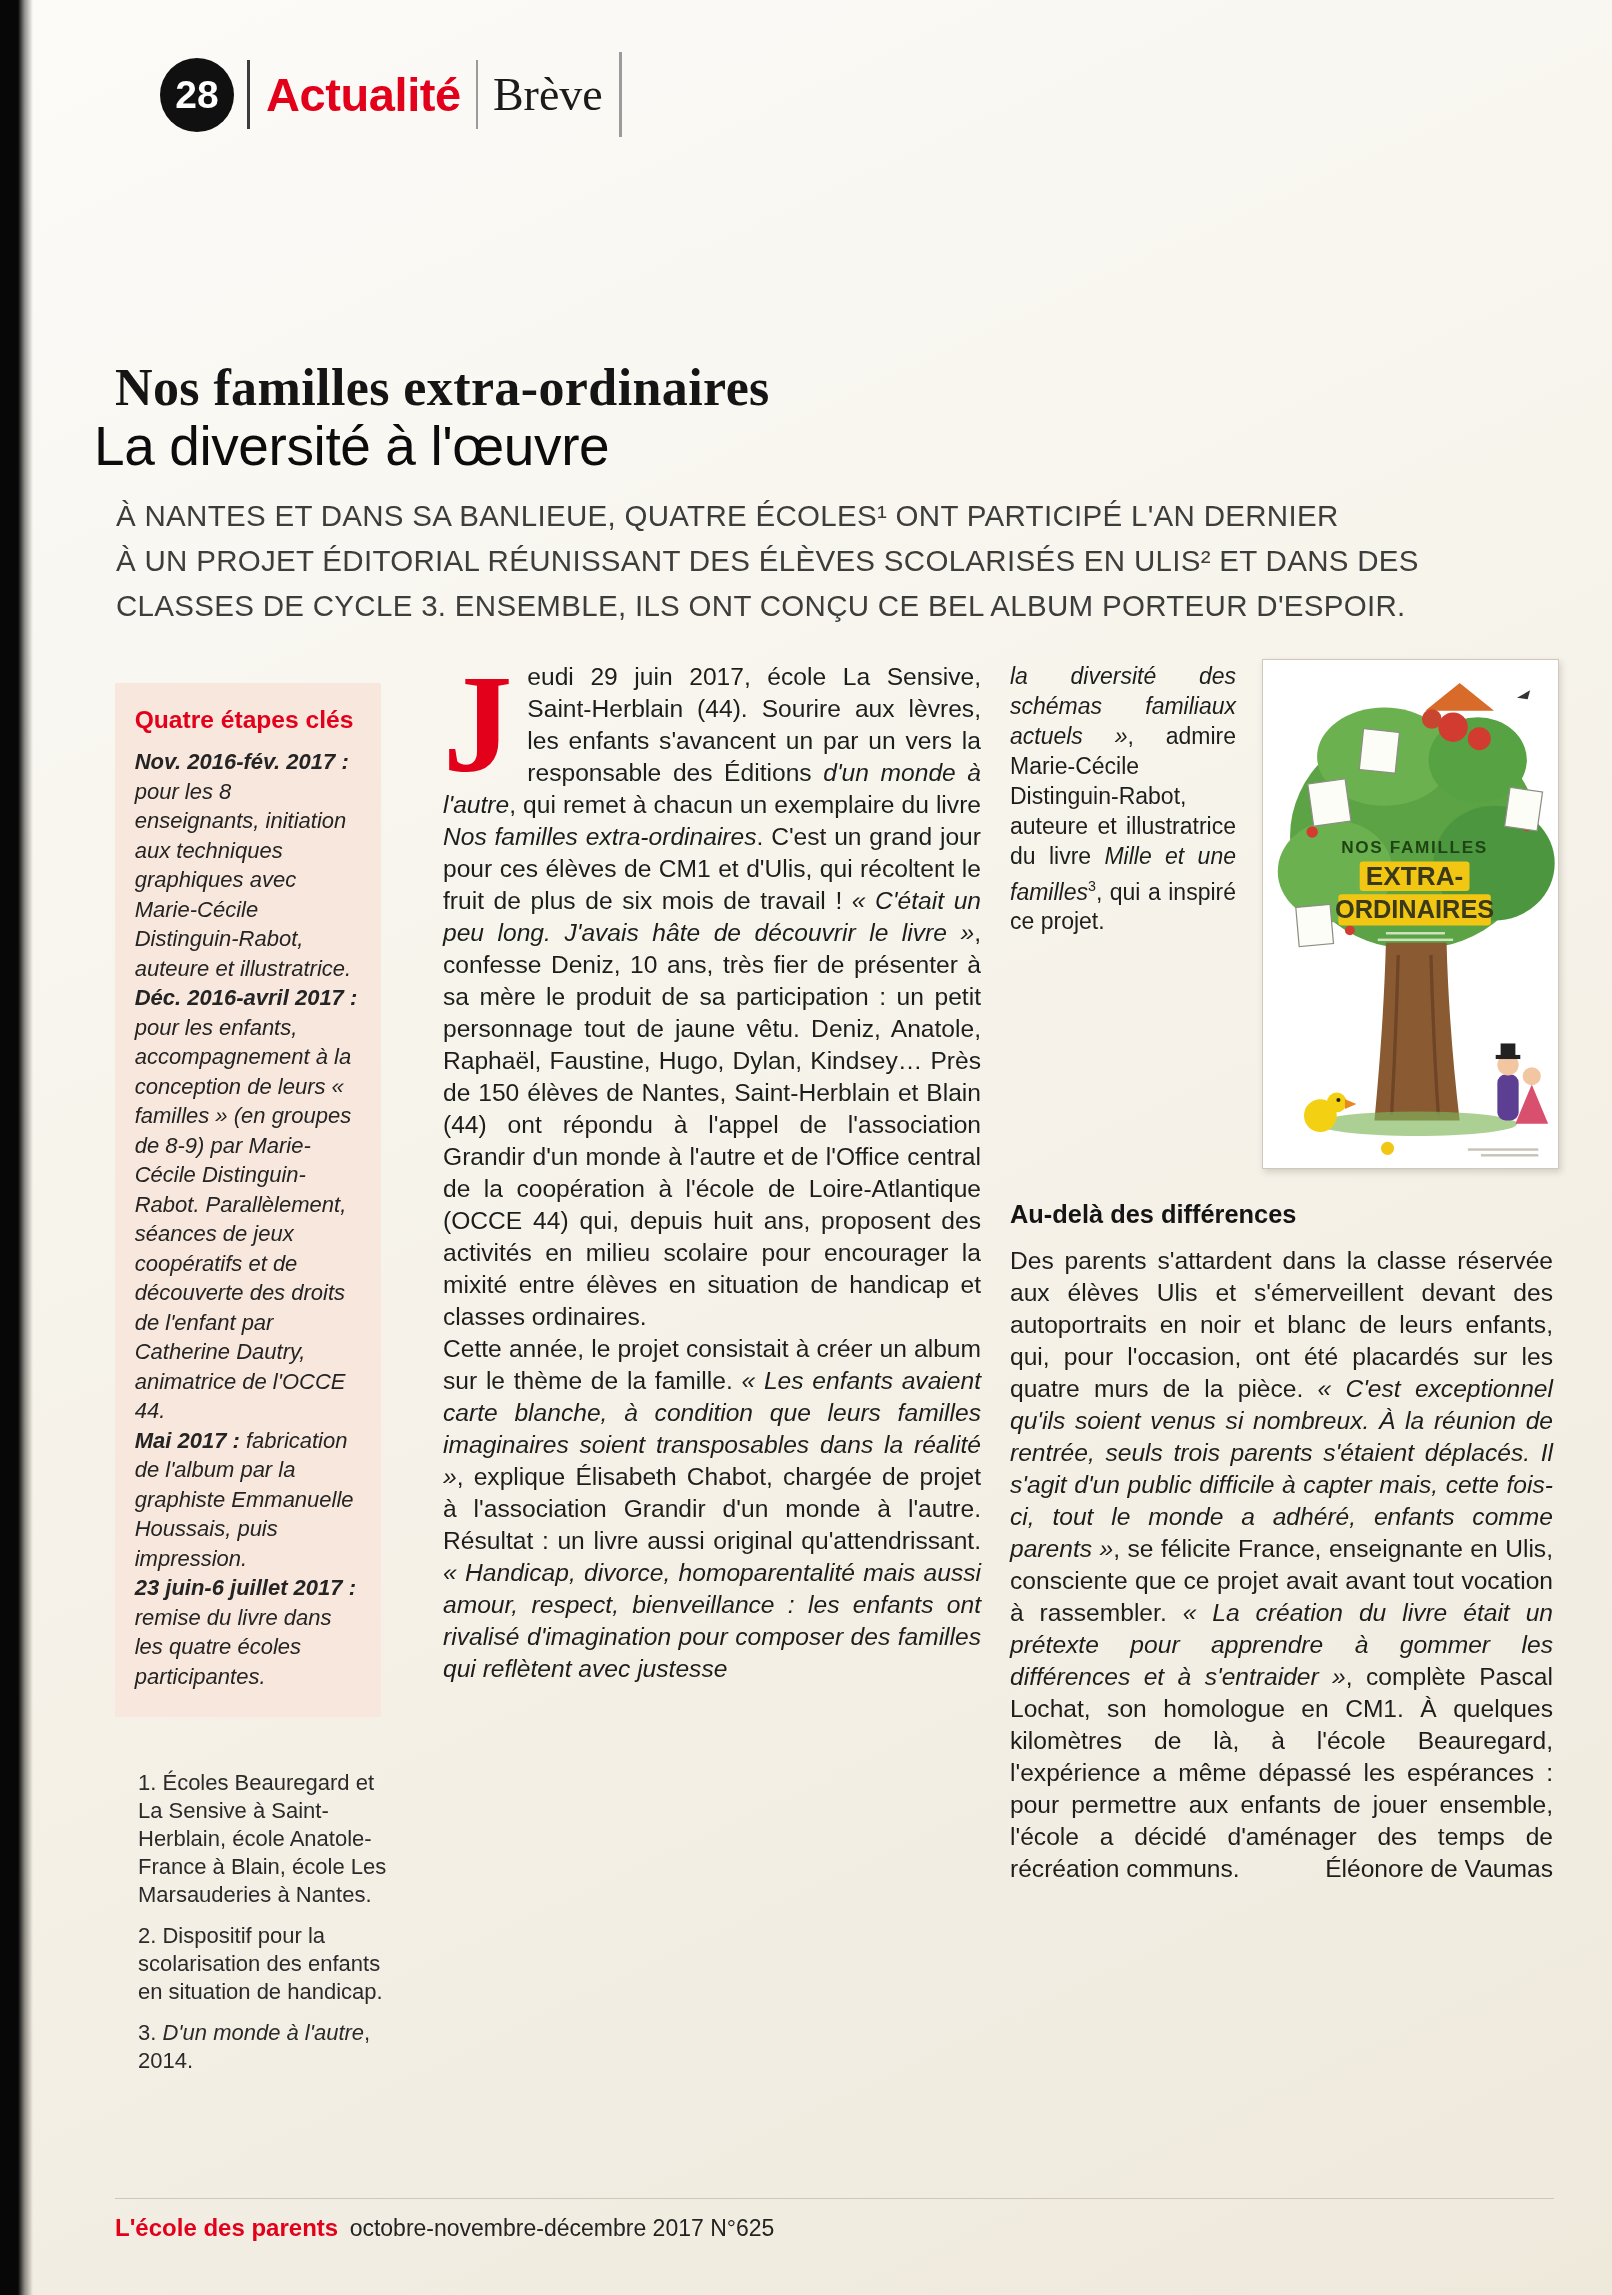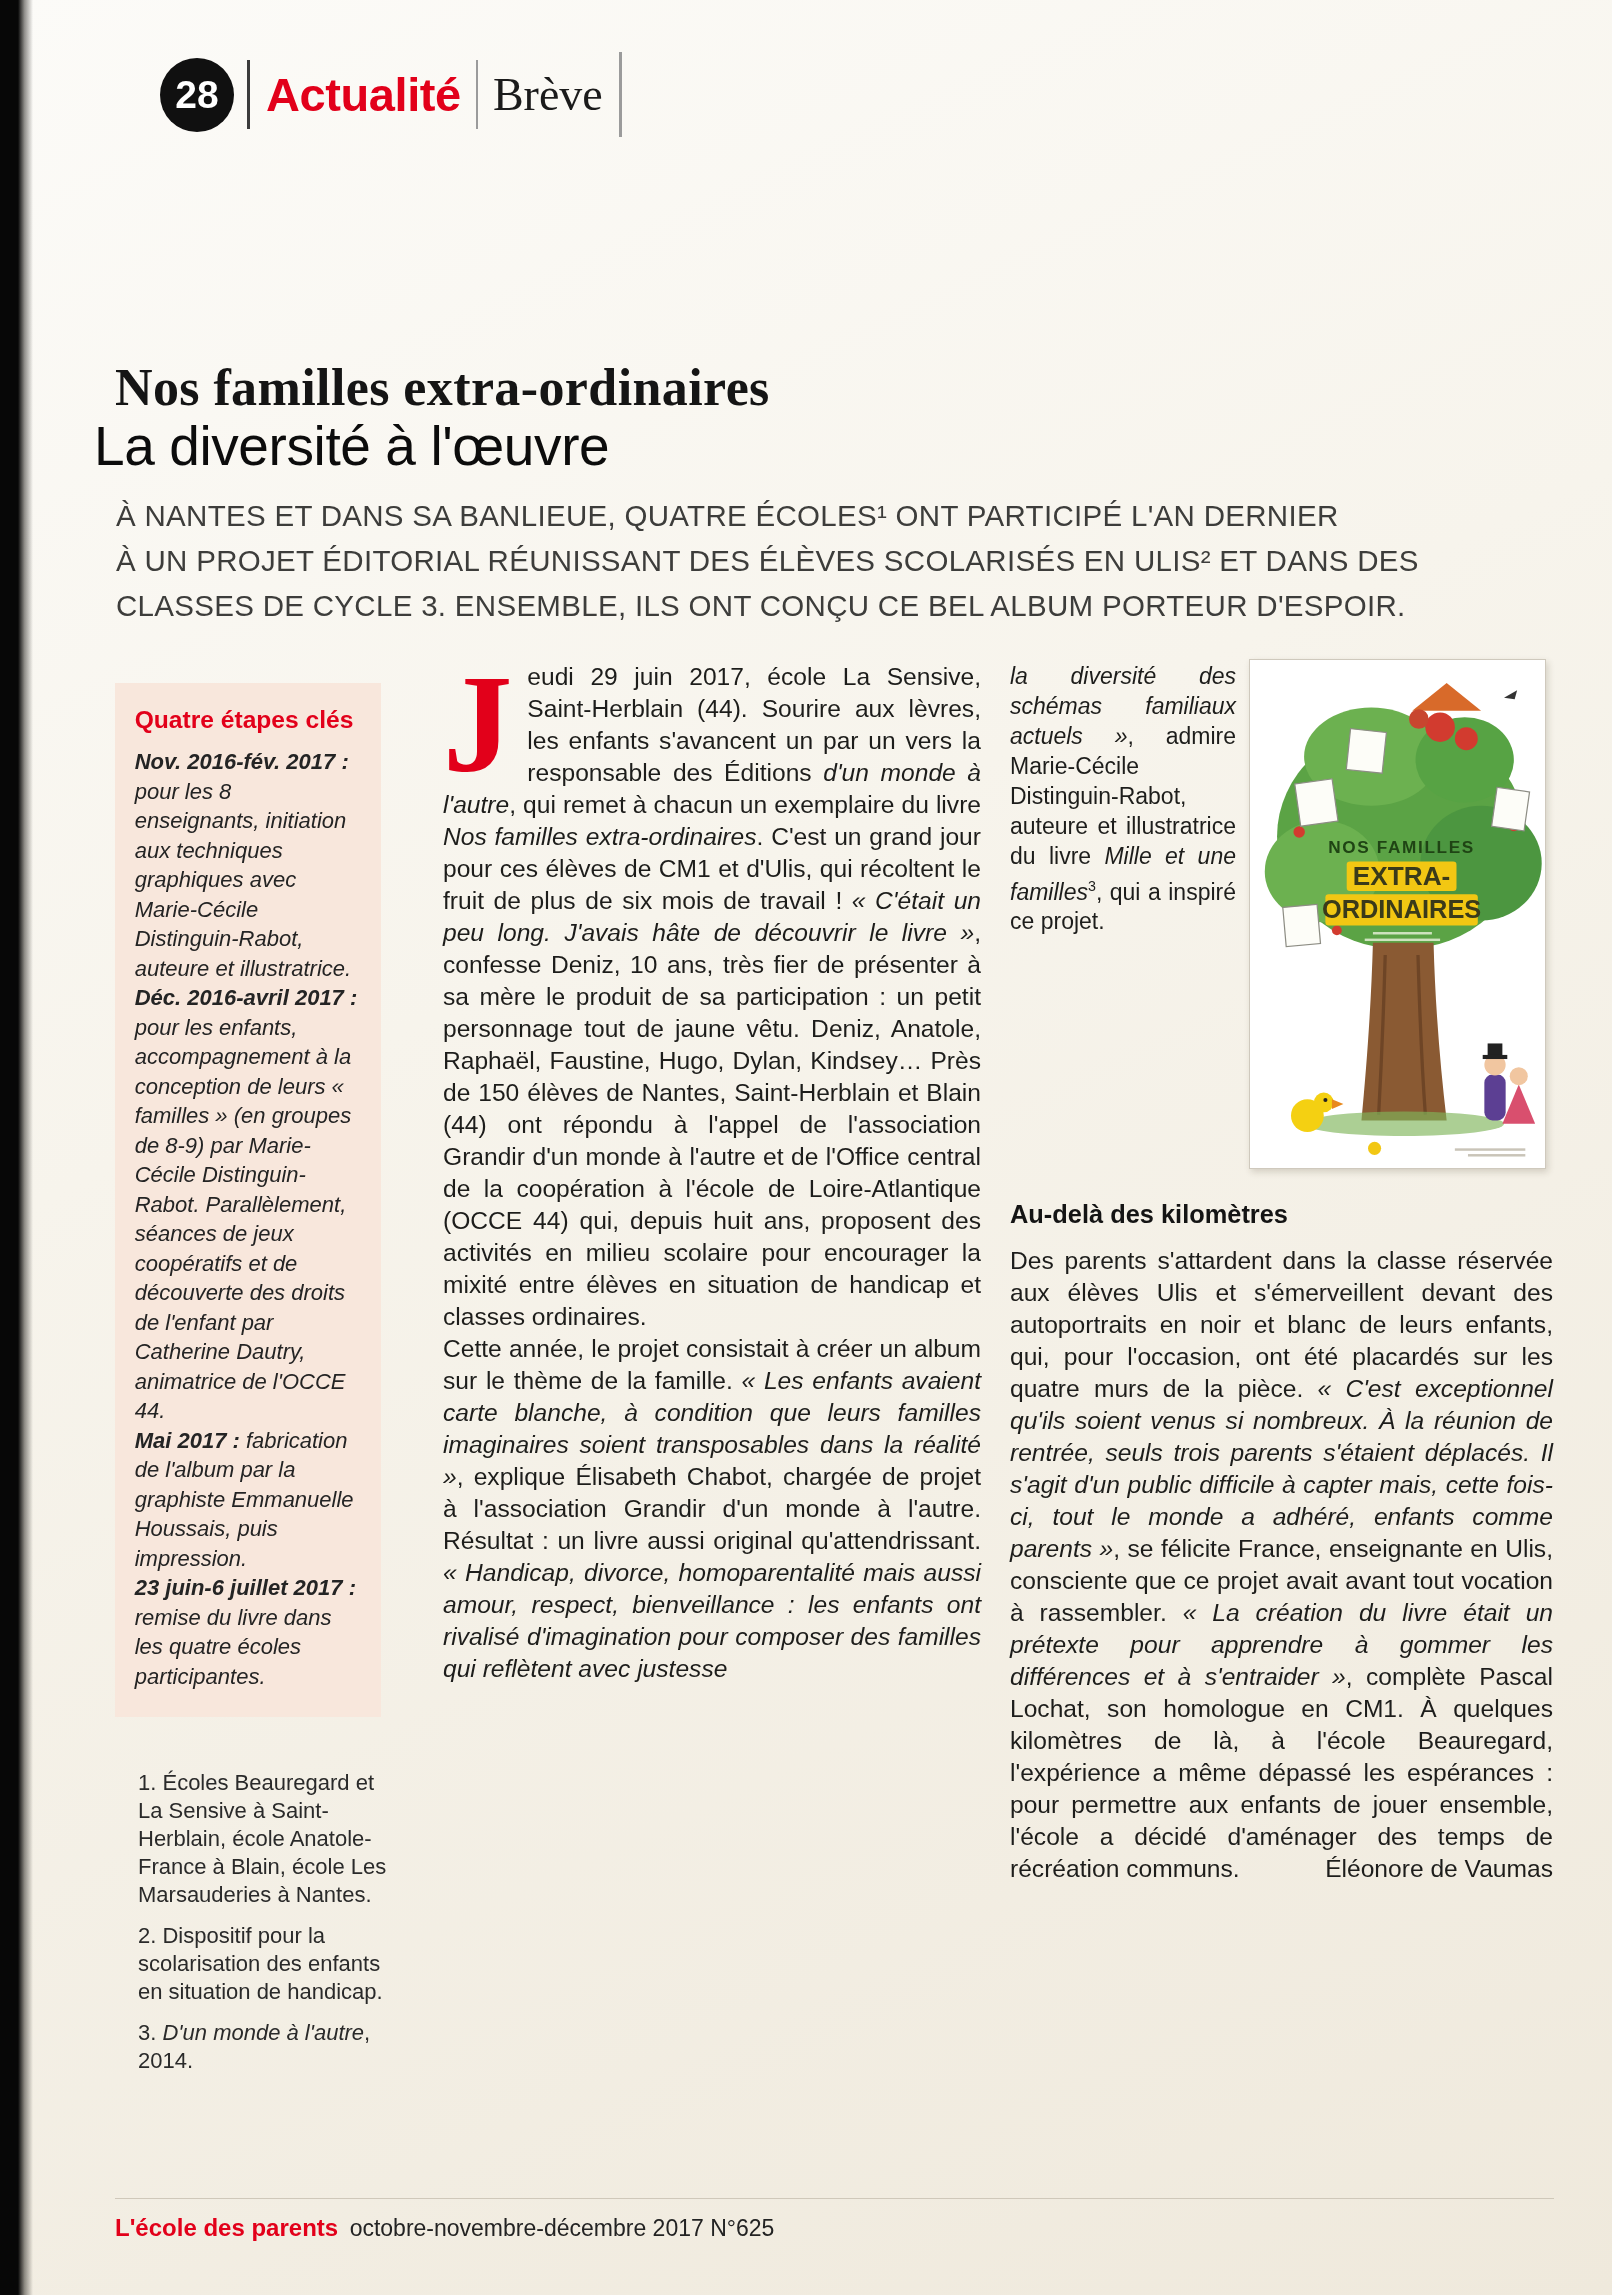--- a/index.html
+++ b/index.html
@@ -75,21 +75,21 @@
   .col-main{position:absolute;left:443px;top:661px;width:538px;}
   .body-p{font-size:24.6px;line-height:32px;text-align:justify;margin:0;color:#1d1d1b;}
   .dropcap{
     float:left;
     font-family:"Liberation Serif",serif;font-weight:bold;
     font-size:139px;line-height:.8;height:125px;
     color:var(--accent);
     padding:8.2px 14.8px 0 0;
   }
   .col-right{position:absolute;left:1010px;top:659px;width:543px;}
-  .right-top{display:flex;gap:13px;align-items:flex-start;}
+  .right-top{display:flex;gap:26px;align-items:flex-start;}
   .cont{width:226px;flex:0 0 auto;font-size:23px;line-height:30px;text-align:justify;margin:1.6px 0 0;}
   .cover{margin:0;flex:0 0 auto;border:0.8px solid #cfc9bd;box-shadow:1.6px 2.5px 6.6px rgba(60,50,30,.18);background:#fff;}
   .cover svg{display:block;}
   .cover svg text{font-family:"Liberation Sans",sans-serif;}
   .subhead{font-size:25.4px;font-weight:bold;margin:31px 0 16.4px;color:#141414;}
   .right-body{font-size:24.6px;line-height:32px;}
   .byline{float:right;font-weight:normal;font-style:normal;margin-left:24px;}
   
   .seg-i{font-style:italic;}
   .seg-sup{vertical-align:super;font-size:.62em;}
@@ -211,21 +211,21 @@
           </g>
 
           <g>
             <rect x="250" y="596" width="86" height="3" fill="#c9c4b8"></rect>
             <rect x="266" y="603" width="70" height="3" fill="#c9c4b8"></rect>
           </g>
         </svg>
       </figure>
     </div>
 
-    <h3 class="subhead">Au-delà des kilomètres</h3>
+    <h3 class="subhead">Au-delà des différences</h3>
     <p class="body-p right-body"><span><span>Des parents s'attardent dans la classe réservée aux élèves Ulis et s'émerveillent devant des autoportraits en noir et blanc de leurs enfants, qui, pour l'occasion, ont été placardés sur les quatre murs de la pièce. </span><span class="seg-i">« C'est exceptionnel qu'ils soient venus si nombreux. À la réunion de rentrée, seuls trois parents s'étaient déplacés. Il s'agit d'un public difficile à capter mais, cette fois-ci, tout le monde a adhéré, enfants comme parents »</span><span>, se félicite France, enseignante en Ulis, consciente que ce projet avait avant tout vocation à rassembler. </span><span class="seg-i">« La création du livre était un prétexte pour apprendre à gommer les différences et à s'entraider »</span><span>, complète Pascal Lochat, son homologue en CM1. À quelques kilomètres de là, à l'école Beauregard, l'expérience a même dépassé les espérances : pour permettre aux enfants de jouer ensemble, l'école a décidé d'aménager des temps de récréation communs.</span></span><span class="byline">Éléonore de Vaumas</span></p>
   </section>
 
   <footer class="footer">
     <span class="mag">L'école des parents</span><span class="issue">octobre-novembre-décembre 2017  N°625</span>
   </footer>
 </div>
 
 
 </body></html>

